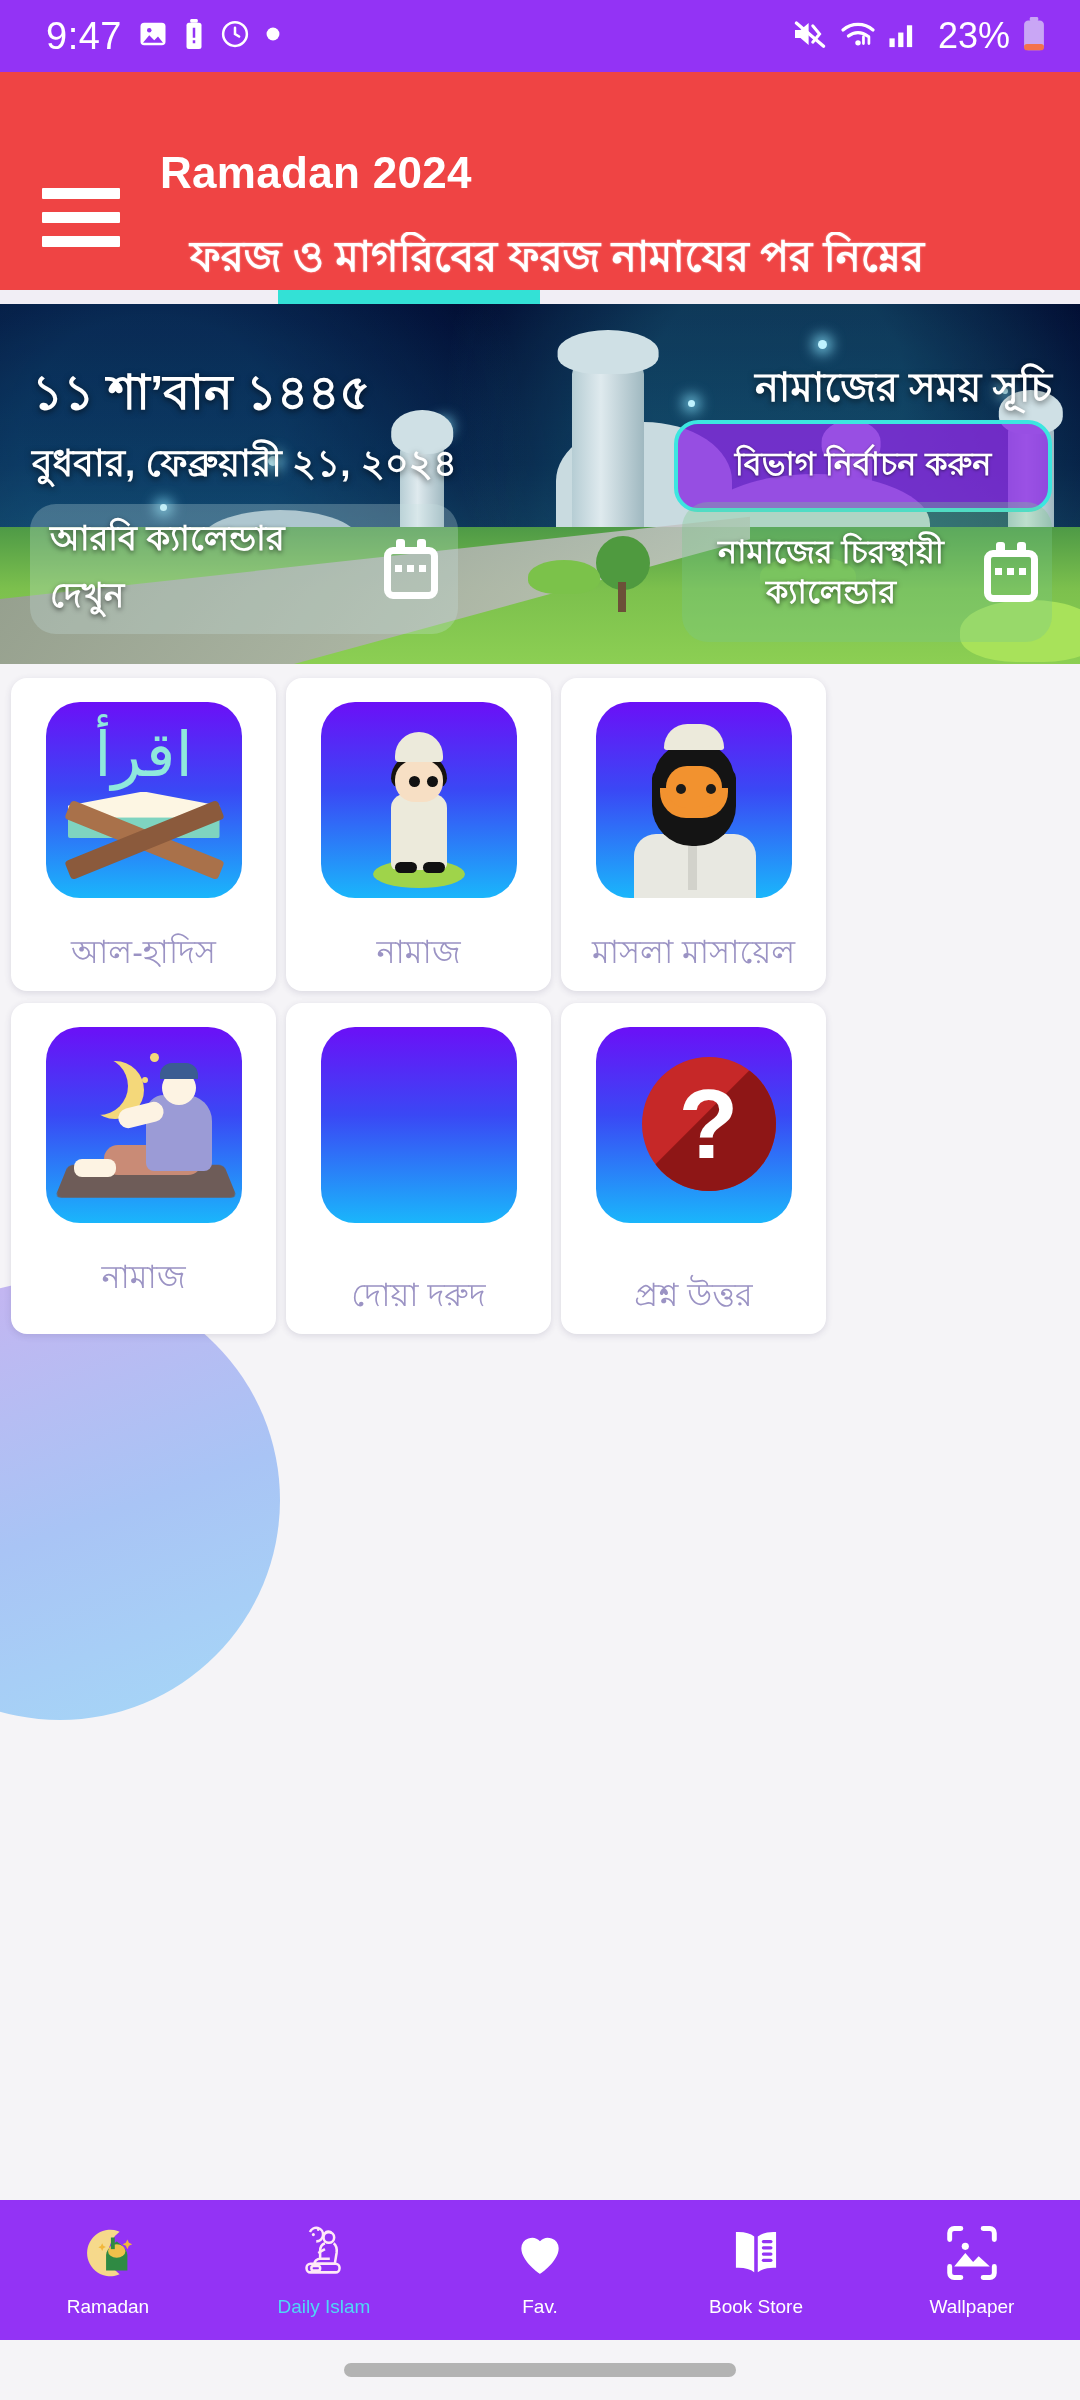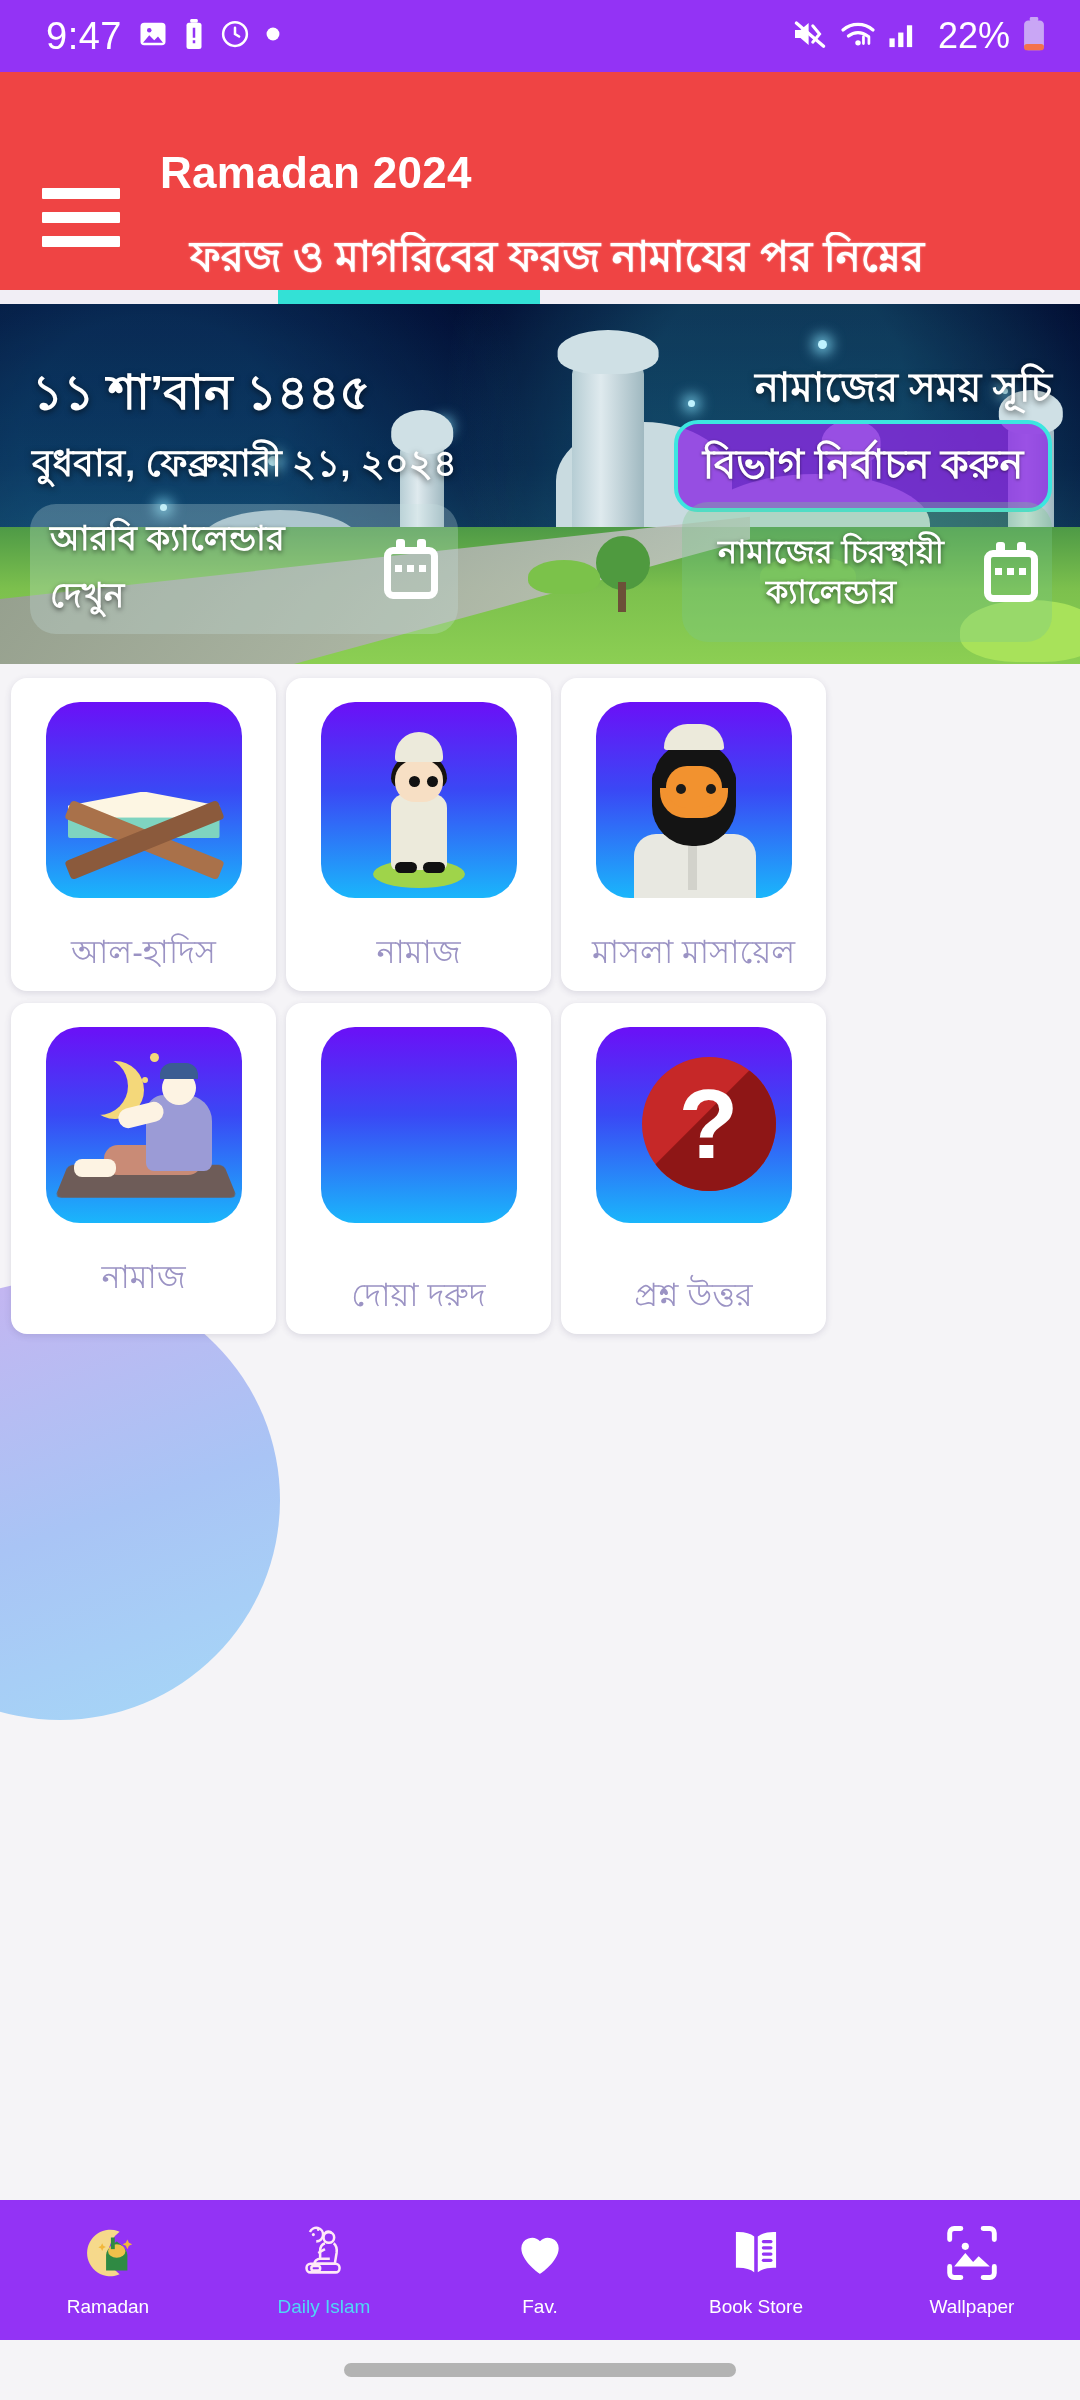--- a/index.html
+++ b/index.html
@@ -104,21 +104,21 @@
   .bn-sched {
     position:absolute; right:28px; top:52px;
     color:#fff; font-size:40px; font-weight:bold;
     text-shadow:0 2px 6px rgba(0,0,0,0.6);
   }
   .bn-select {
     position:absolute; right:28px; top:116px;
     width:378px; height:92px;
     background:#8a2be2cc; border:4px solid #3ce6e0; border-radius:24px;
     display:flex; align-items:center; justify-content:center;
-    color:#fff; font-size:40px; font-weight:bold; cursor:pointer;
+    color:#fff; font-size:32px; font-weight:bold; cursor:pointer;
     text-shadow:0 1px 3px rgba(0,0,0,0.5);
   }
   .pill {
     position:absolute;
     background: rgba(200,225,225,0.28);
     border-radius:26px;
     display:flex; align-items:center; justify-content:center; gap:18px;
     color:#fff; font-weight:bold; cursor:pointer;
     text-shadow:0 2px 5px rgba(0,0,0,0.55);
   }
@@ -298,21 +298,21 @@
         <path d="M17 13v5M21 18v-5" stroke="#fff" stroke-width="2" stroke-linecap="round"></path>
       </svg>
     </span>
     <span class="ic">
       <svg width="32" height="30" viewBox="0 0 22 20">
         <rect x="1" y="13" width="3.6" height="6" fill="#fff"></rect>
         <rect x="7" y="9" width="3.6" height="10" fill="#fff"></rect>
         <rect x="13" y="4" width="3.6" height="15" fill="#fff"></rect>
       </svg>
     </span>
-    <span class="sb-pct">22%</span>
+    <span class="sb-pct">23%</span>
     <span class="ic">
       <svg width="24" height="34" viewBox="0 0 16 24">
         <rect x="5" y="0" width="6" height="3" rx="1" fill="#c9a6f5"></rect>
         <rect x="1" y="2.5" width="14" height="21" rx="3" fill="#c9a6f5"></rect>
         <rect x="1" y="19" width="14" height="4.5" rx="2" fill="#f4724d"></rect>
       </svg>
     </span>
   </div>
 </div>
 
@@ -396,20 +396,21 @@
     </div>
   </div>
 </div>
 
 <div class="decor-circle"></div>
 
 <div class="grid">
 
   <div class="card">
     <div class="thumb">
+      <div class="arabic-word">اقرأ</div>
       <div class="rehal-book"></div>
       <div class="rehal-x1"></div>
       <div class="rehal-x2"></div>
     </div>
     <div class="clabel">আল-হাদিস</div>
   </div>
 
   <div class="card">
     <div class="thumb">
       <div class="boy-grass"></div>

